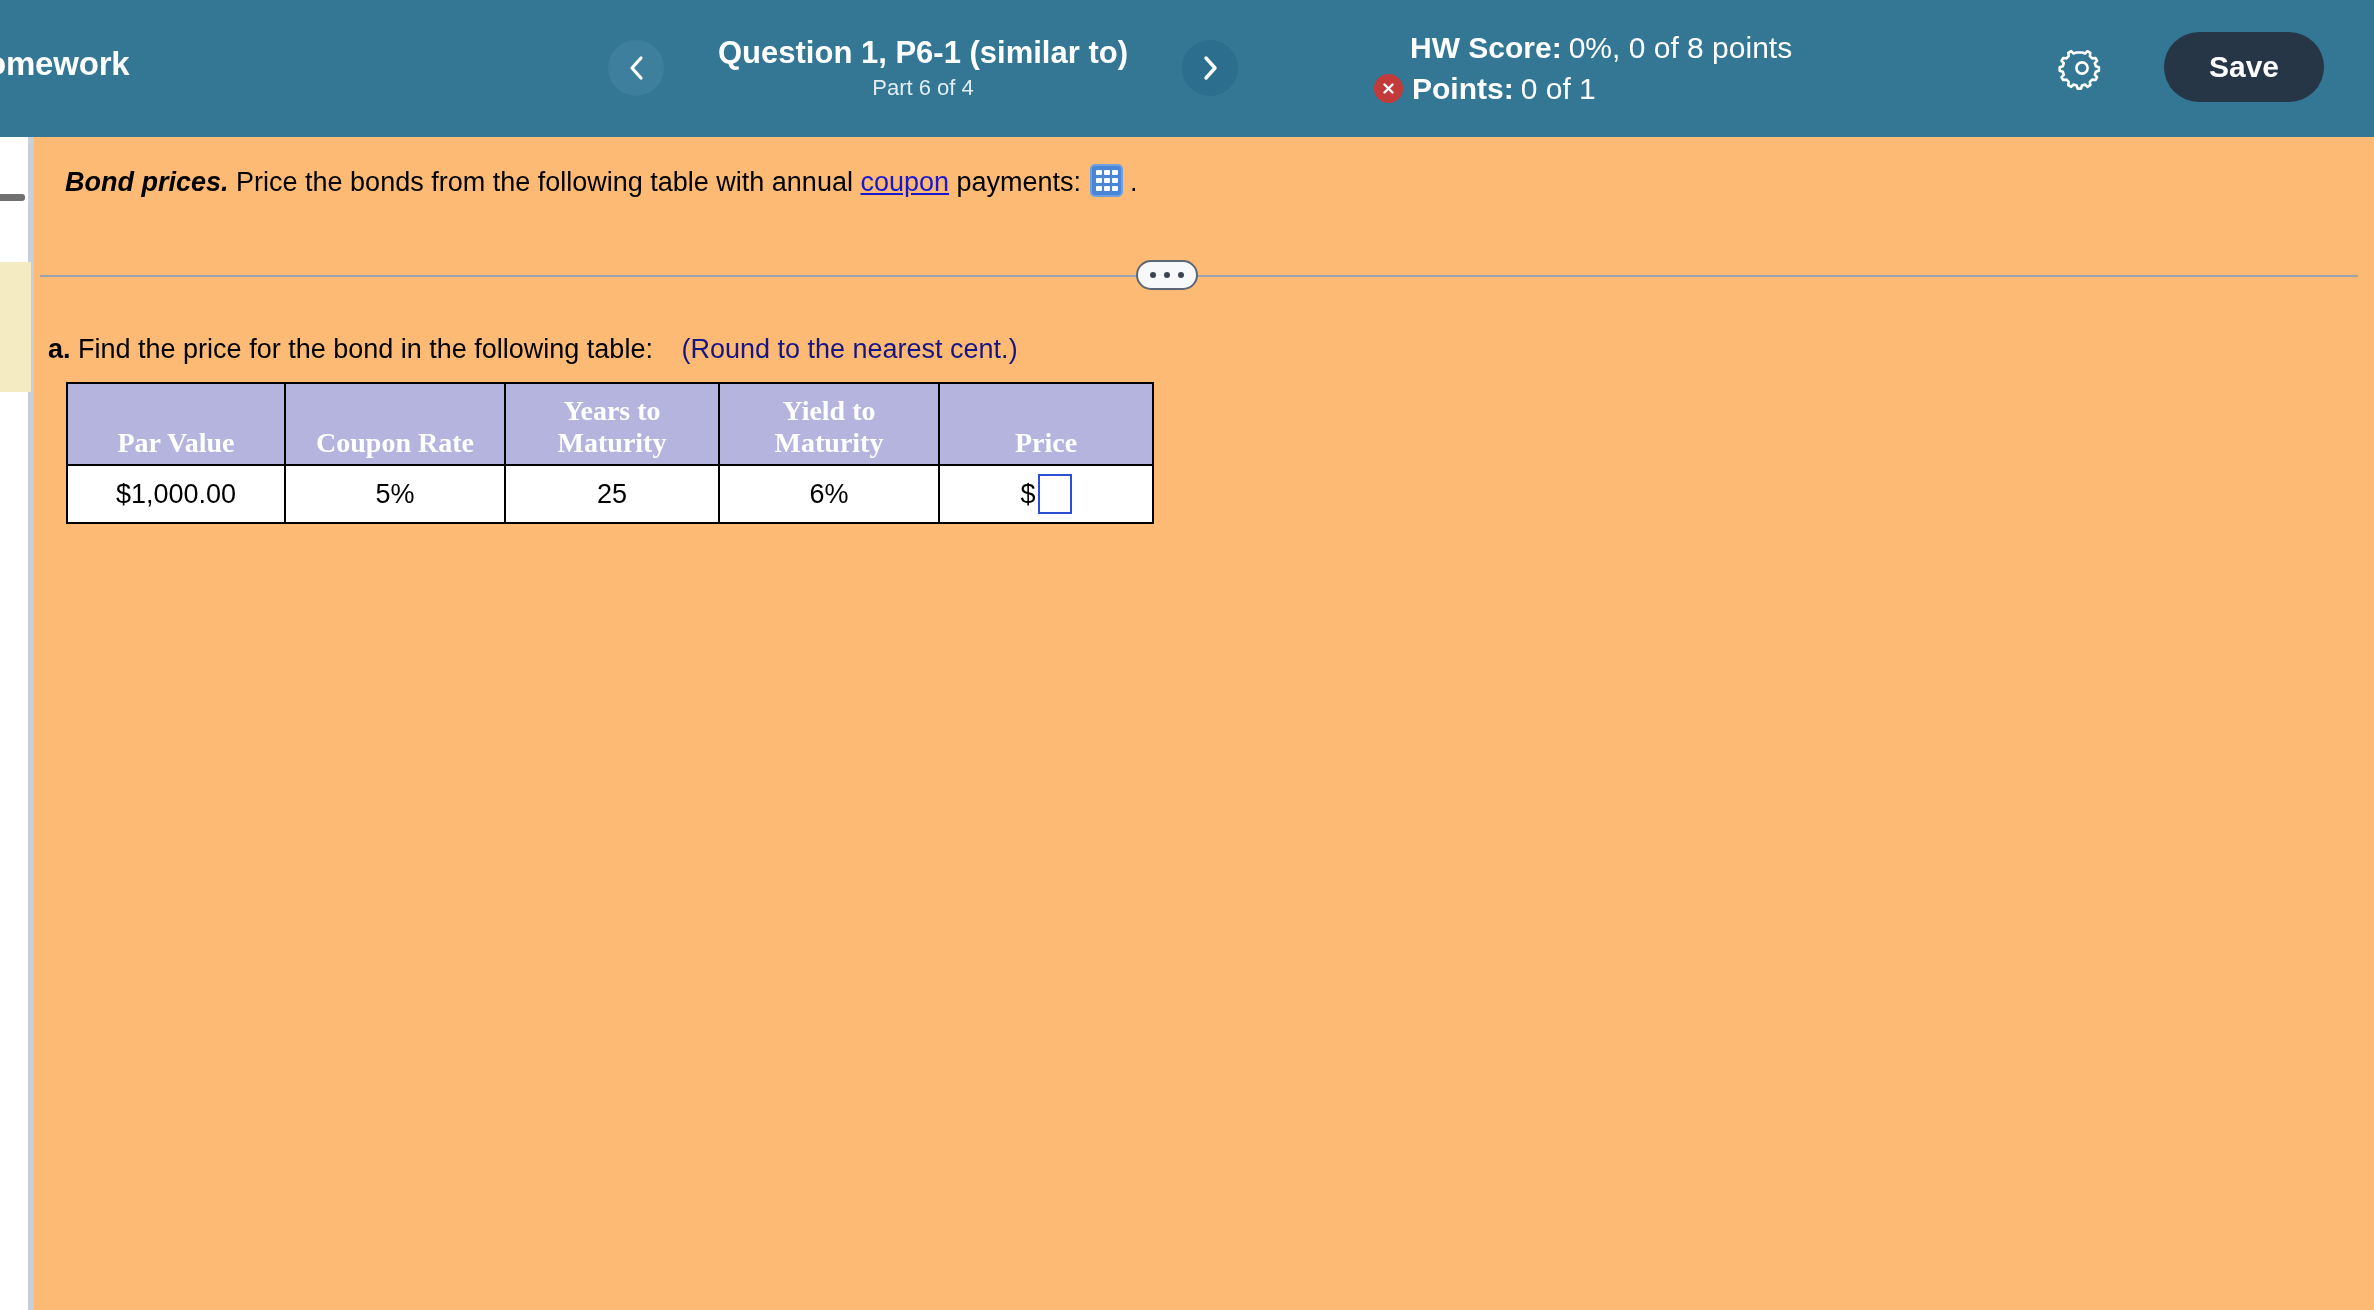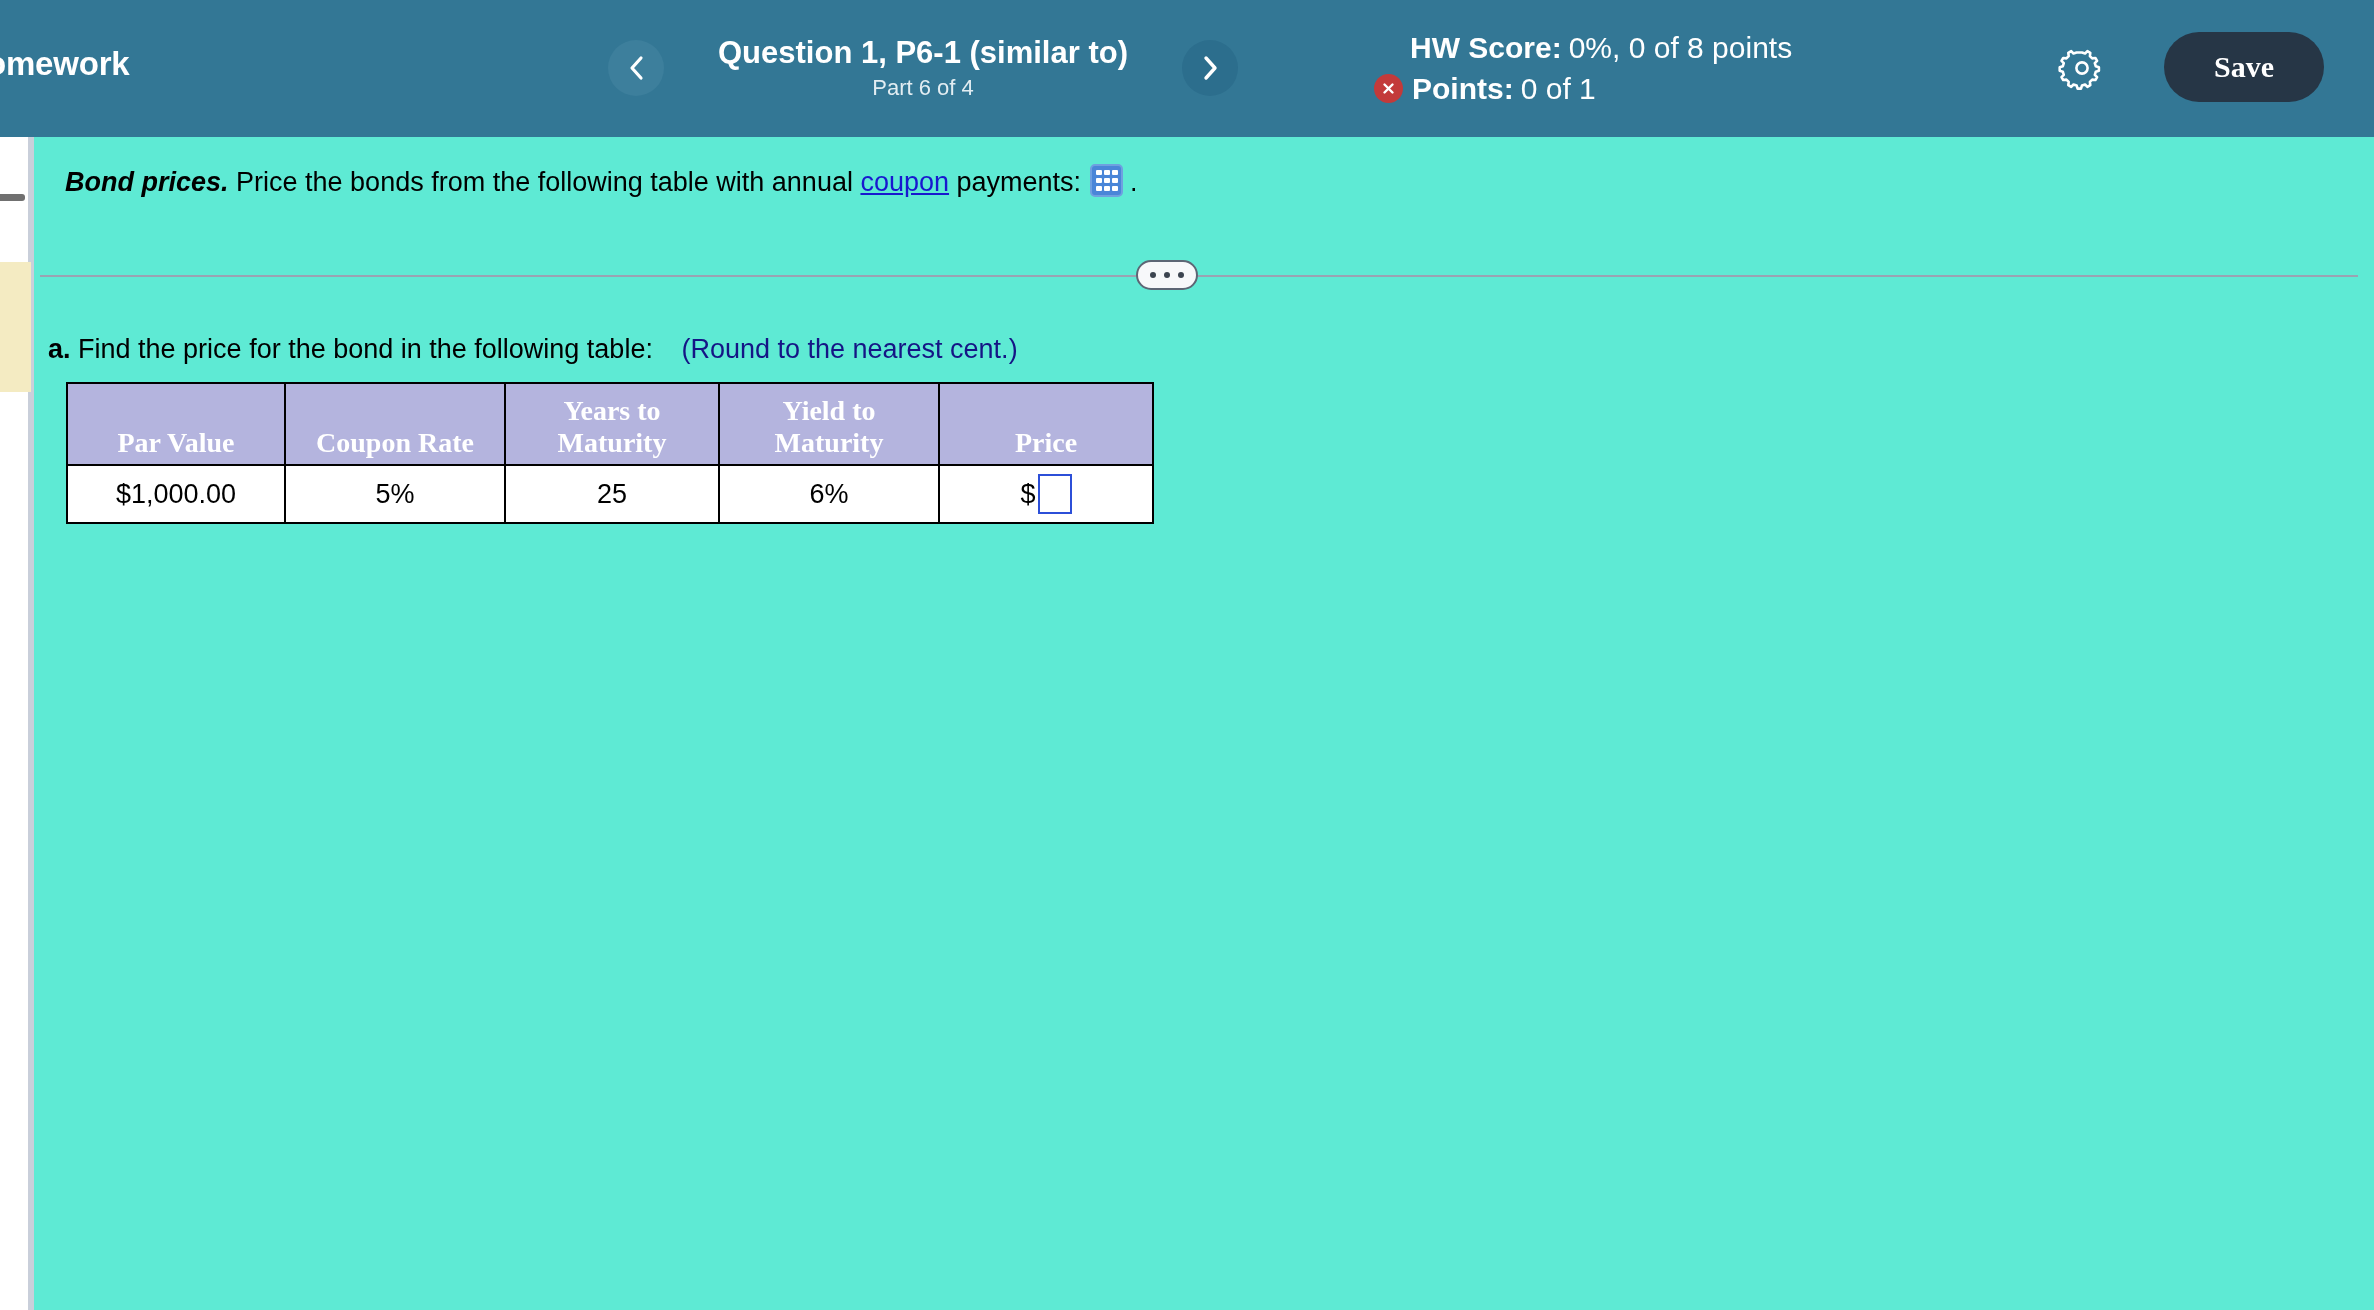--- a/index.html
+++ b/index.html
@@ -107,21 +107,21 @@
     position: absolute;
     left: 2164px; top: 32px;
     width: 160px; height: 70px;
     border-radius: 35px;
     background: #263646;
     color: #ffffff;
     font-size: 30px;
     font-weight: bold;
     border: none;
     cursor: pointer;
-    font-family: Liberation Serif, serif;
+    font-family: Liberation Sans, sans-serif;
   }
 
   
   .left-rail {
     position: absolute;
     left: 0; top: 137px;
     width: 31px; height: 1173px;
     background: #ffffff;
     border-right: 3px solid #c9cfda;
   }
@@ -143,21 +143,21 @@
     left: 31px; top: 137px;
     width: 3px; height: 1173px;
     background: #c9cfda;
   }
 
   
   .content {
     position: absolute;
     left: 34px; top: 137px;
     width: 2340px; height: 1173px;
-    background: #5eead4;
+    background: #fdba74;
   }
 
   .q-text {
     position: absolute;
     left: 31px; top: 27px;
     font-size: 27px;
     color: #000000;
     white-space: nowrap;
     line-height: 1.35;
   }

